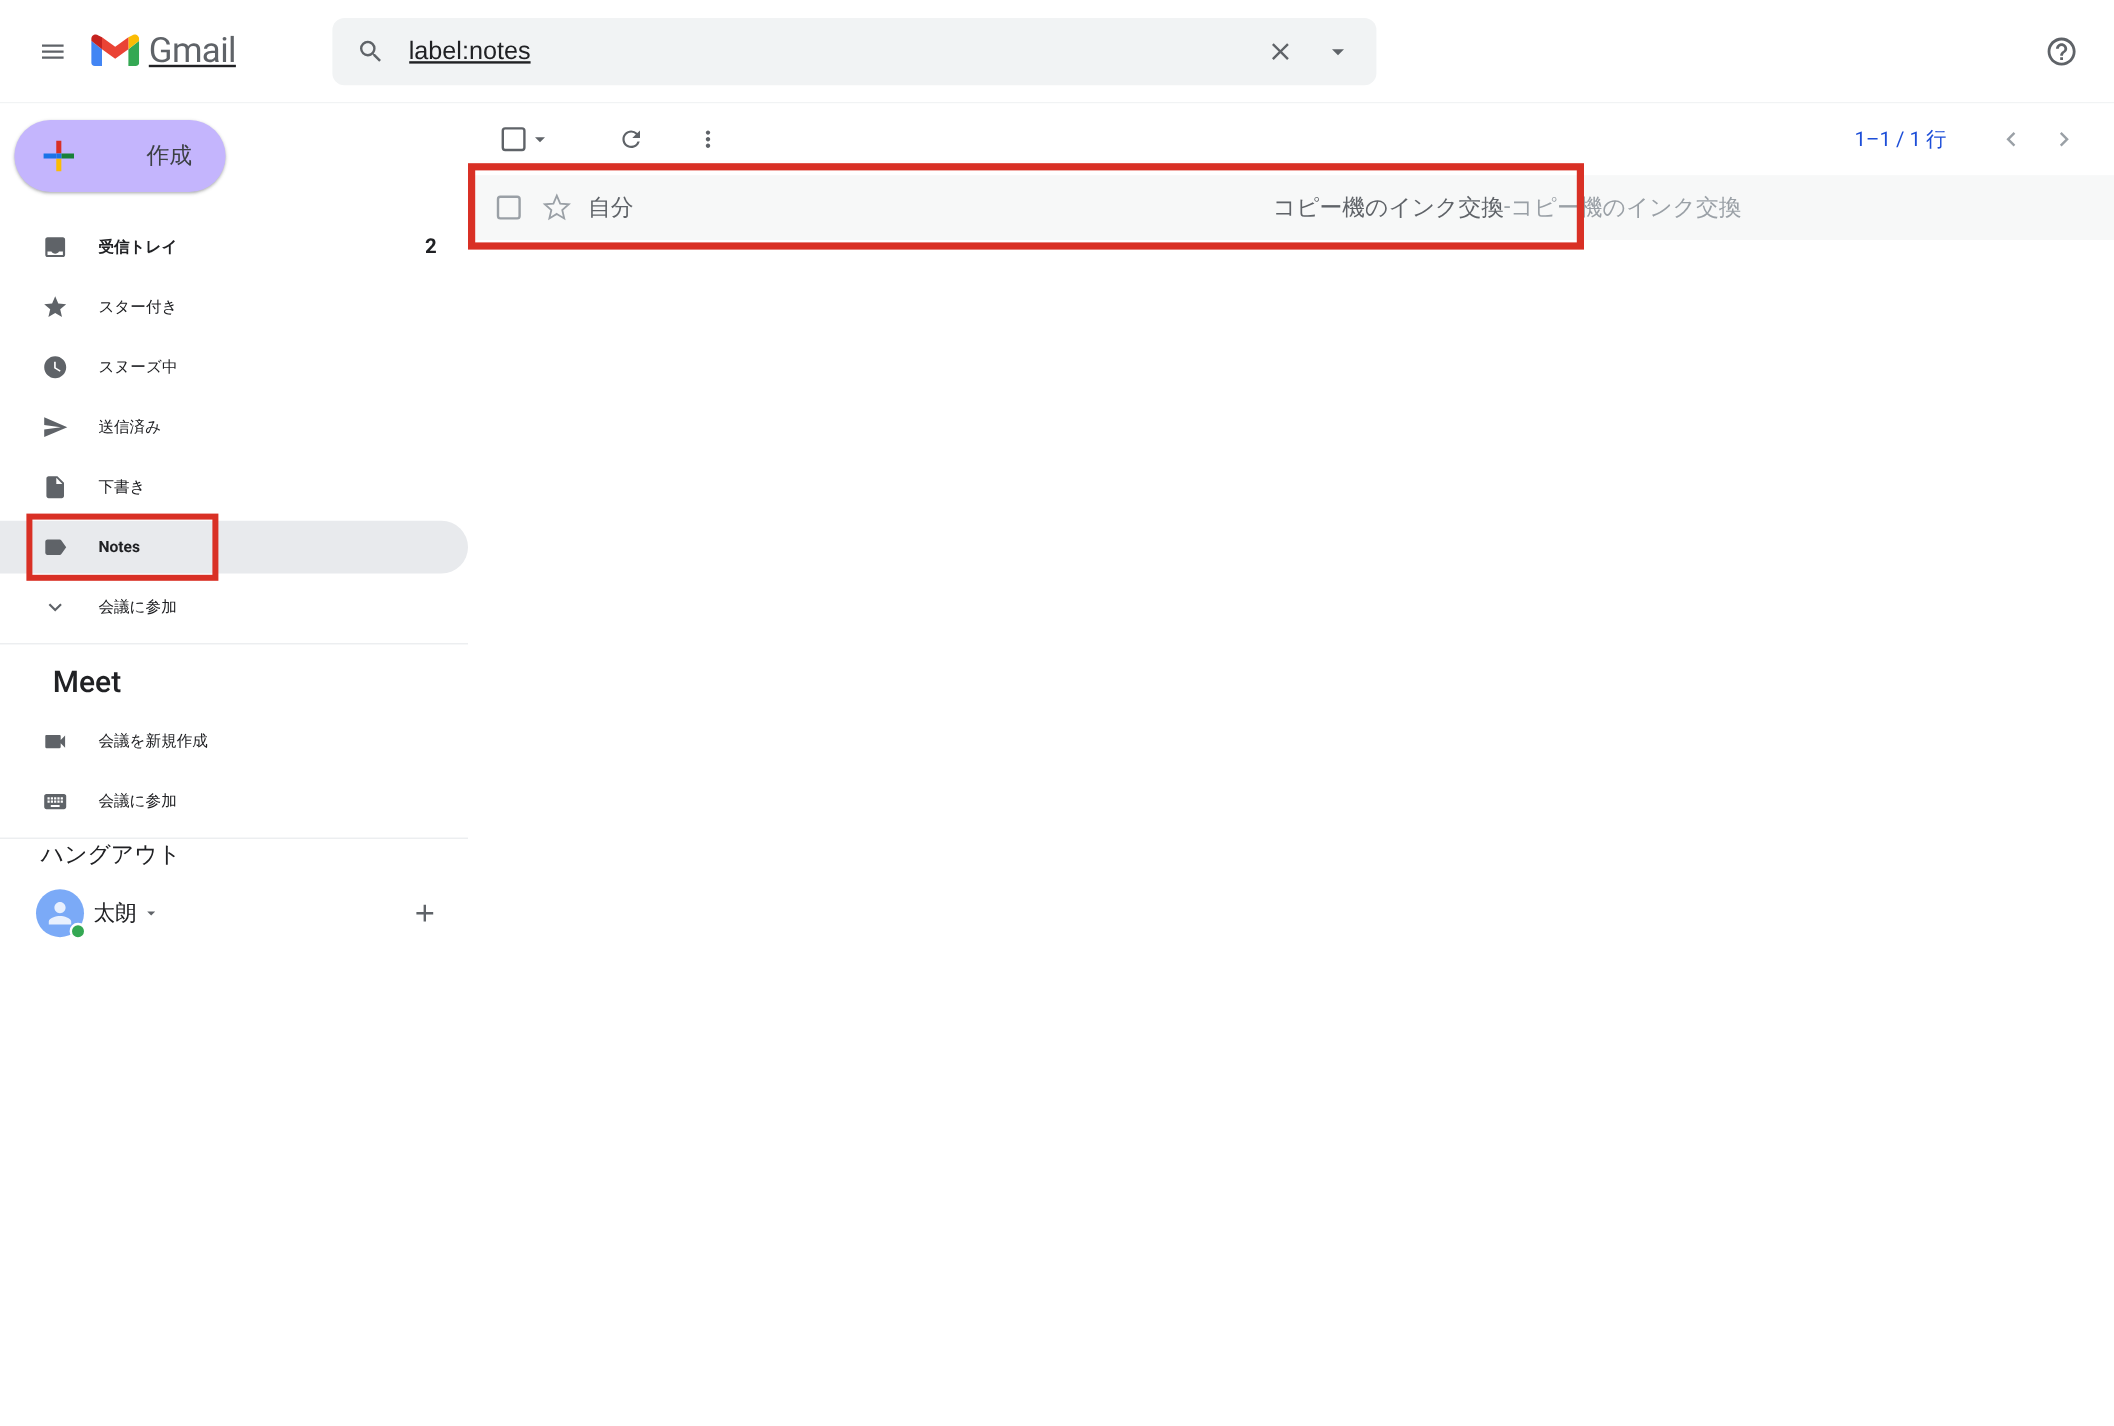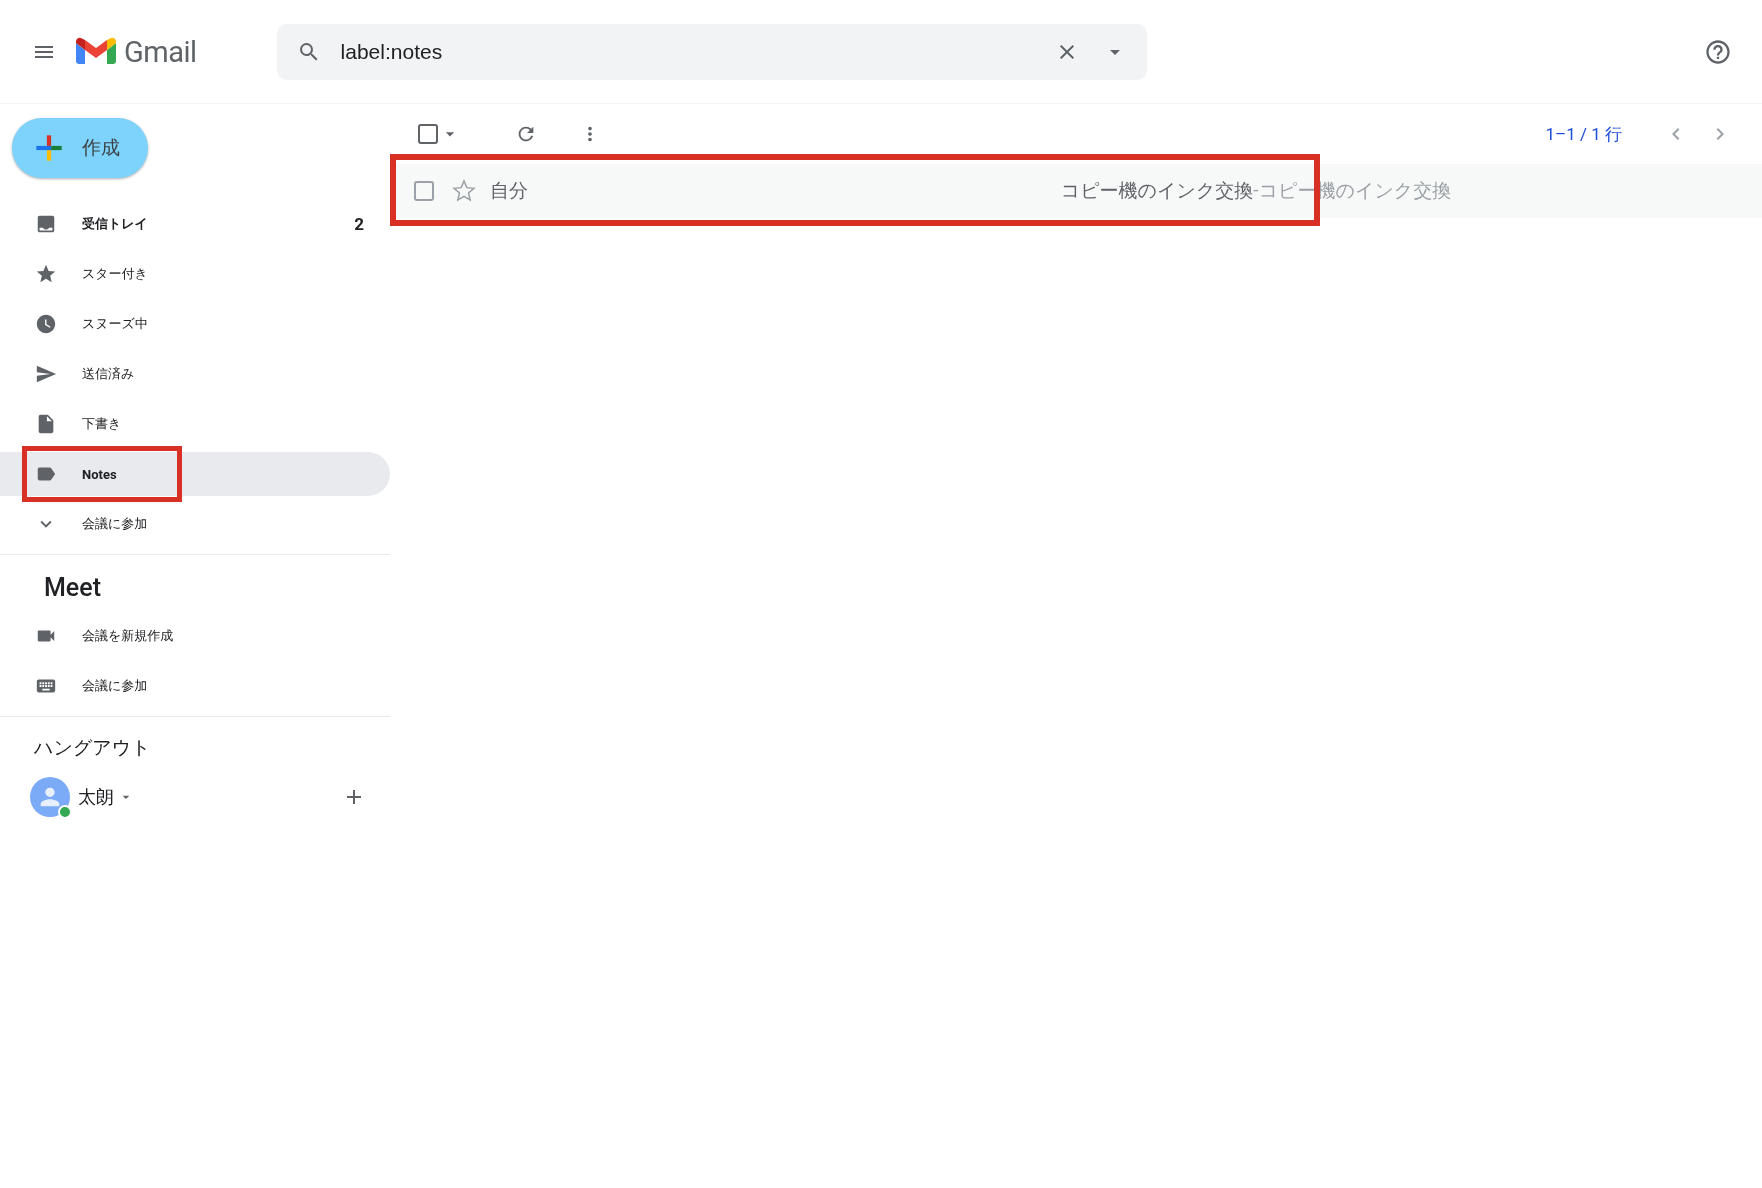--- a/index.html
+++ b/index.html
@@ -7,23 +7,24 @@
       font-family: 'Google Sans', Roboto, Arial, sans-serif;
       background: #fff;
       color: #202124;
       width: 1762px;
       height: 1188px;
       overflow: hidden;
     }
     .header {
       display: flex;
       align-items: center;
-      height: 104px;
+      height: 86px;
       padding: 0 20px;
       border-bottom: 1px solid #f1f3f4;
+      text-decoration: underline;
     }
     .menu-btn {
       width: 48px;
       height: 48px;
       display: flex;
       align-items: center;
       justify-content: center;
       border-radius: 50%;
       cursor: pointer;
       margin-right: 8px;
@@ -80,21 +81,22 @@
     .sidebar { width: 390px; padding-top: 14px; }
     .compose-btn {
       display: inline-flex;
       align-items: center;
       height: 60px;
       padding: 0 28px 0 18px;
       margin-left: 12px;
       border-radius: 30px;
       box-shadow: 0 1px 3px rgba(60,64,67,.3), 0 1px 2px rgba(60,64,67,.15);
       cursor: pointer;
-      background: #7dd3fc;
+      background: #c4b5fd;
+      gap: 40px;
     }
     .compose-btn .plus-icon { width: 38px; height: 38px; margin-right: 14px; }
     .compose-btn span { font-size: 19px; color: #3c4043; }
     .nav-list { margin-top: 24px; }
     .nav-item {
       display: flex;
       align-items: center;
       height: 44px;
       padding: 0 16px 0 34px;
       border-radius: 0 22px 22px 0;
@@ -119,21 +121,20 @@
       margin-top: 8px;
     }
     .section-title {
       font-size: 25px;
       font-weight: 500;
       color: #202124;
       padding: 0 0 12px 44px;
     }
     .hangouts-section {
       border-top: 1px solid #e8eaed;
-      padding-top: 18px;
       margin-top: 8px;
     }
     .hangouts-title {
       font-size: 19px;
       color: #202124;
       padding: 0 0 6px 34px;
     }
     .hangouts-user {
       display: flex;
       align-items: center;

